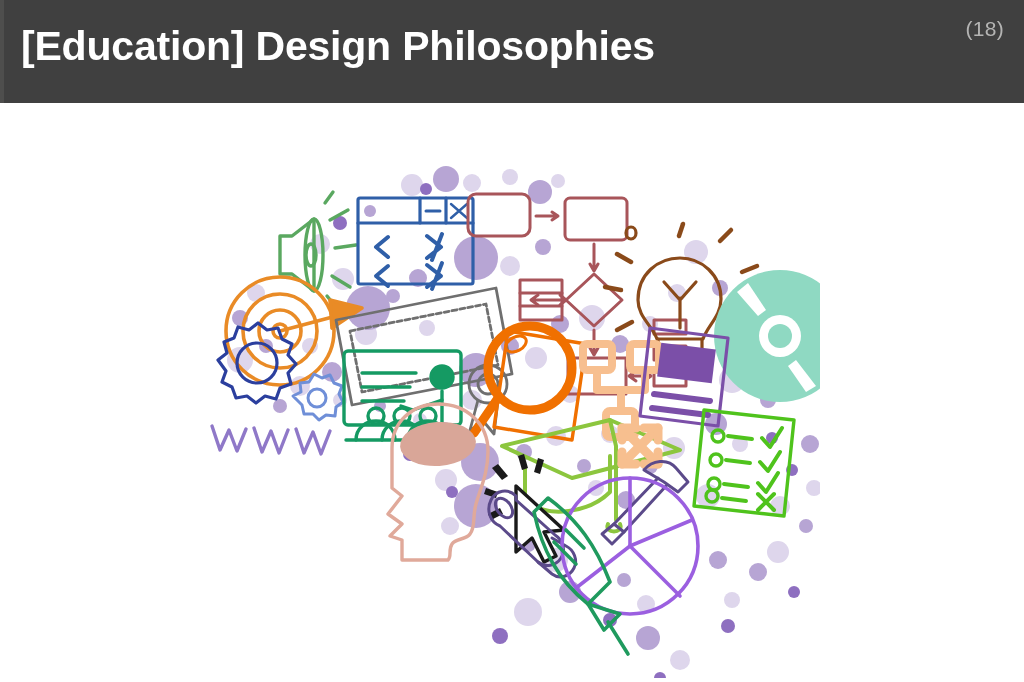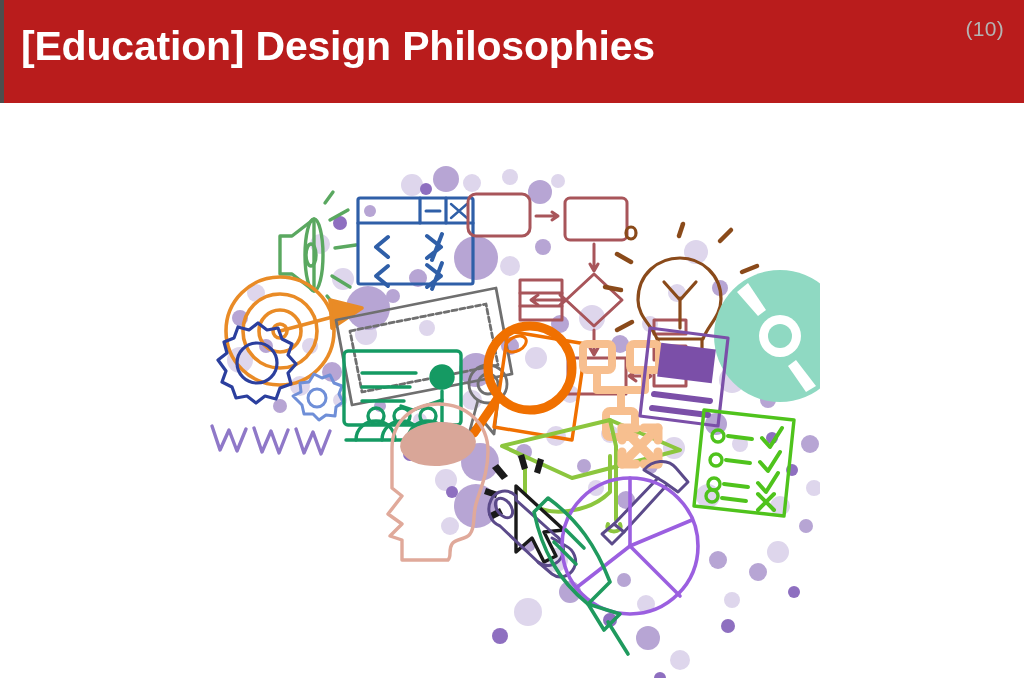--- a/index.html
+++ b/index.html
@@ -15,21 +15,21 @@
     position: relative;
   }
 
   
   #header-bar {
     position: absolute;
     left: 0;
     top: 0;
     width: 1024px;
     height: 103px;
-    background: #b91c1c;
+    background: #404040;
     box-sizing: border-box;
   }
   #header-left-edge {
     position: absolute;
     left: 0;
     top: 0;
     width: 4px;
     height: 103px;
     background: #4e4e4d;
   }
@@ -74,21 +74,21 @@
     width: 640px;
     height: 530px;
   }
 </style>
 </head>
 <body>
 
 <div id="header-bar">
   <div id="header-left-edge"></div>
   <div id="slide-title">[Education] Design Philosophies</div>
-  <div id="page-number">(10)</div>
+  <div id="page-number">(18)</div>
 </div>
 
 <div id="slide-body">
 
   <div id="brain-illustration">
     <svg viewBox="0 0 640 530" xmlns="http://www.w3.org/2000/svg">
       <defs>
         <style>
           .s{fill:none;stroke-linecap:round;stroke-linejoin:round;}
           .pd{fill:#b7a5d4;}

